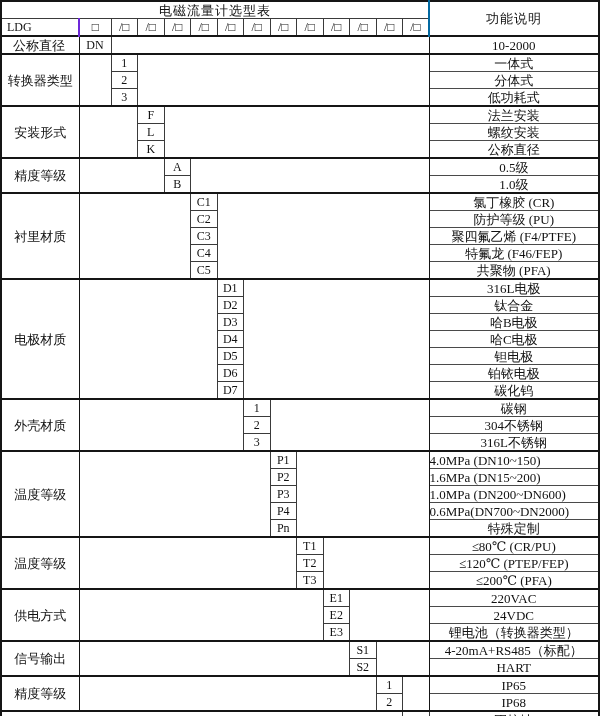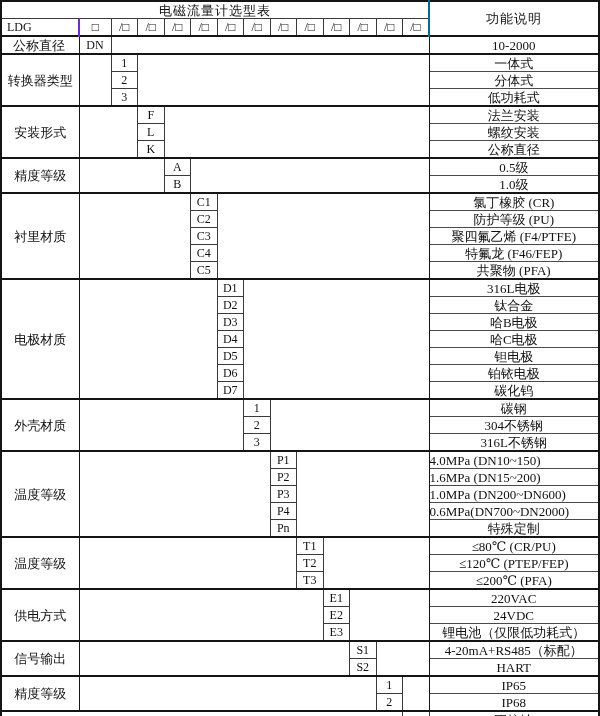--- a/index.html
+++ b/index.html
@@ -241,21 +241,21 @@
           <td class="code">E1</td>
           <td class="sp" colspan="3" rowspan="3"></td>
           <td class="desc">220VAC</td>
         </tr>
         <tr>
           <td class="code">E2</td>
           <td class="desc">24VDC</td>
         </tr>
         <tr>
           <td class="code">E3</td>
-          <td class="desc">锂电池（仅限低功耗式）</td>
+          <td class="desc">锂电池（转换器类型）</td>
         </tr>
         <tr class="bs">
           <td class="c-label" rowspan="2">信号输出</td>
           <td class="sp" colspan="10" rowspan="2"></td>
           <td class="code">S1</td>
           <td class="sp" colspan="2" rowspan="2"></td>
           <td class="desc">4-20mA+RS485（标配）</td>
         </tr>
         <tr>
           <td class="code">S2</td>

